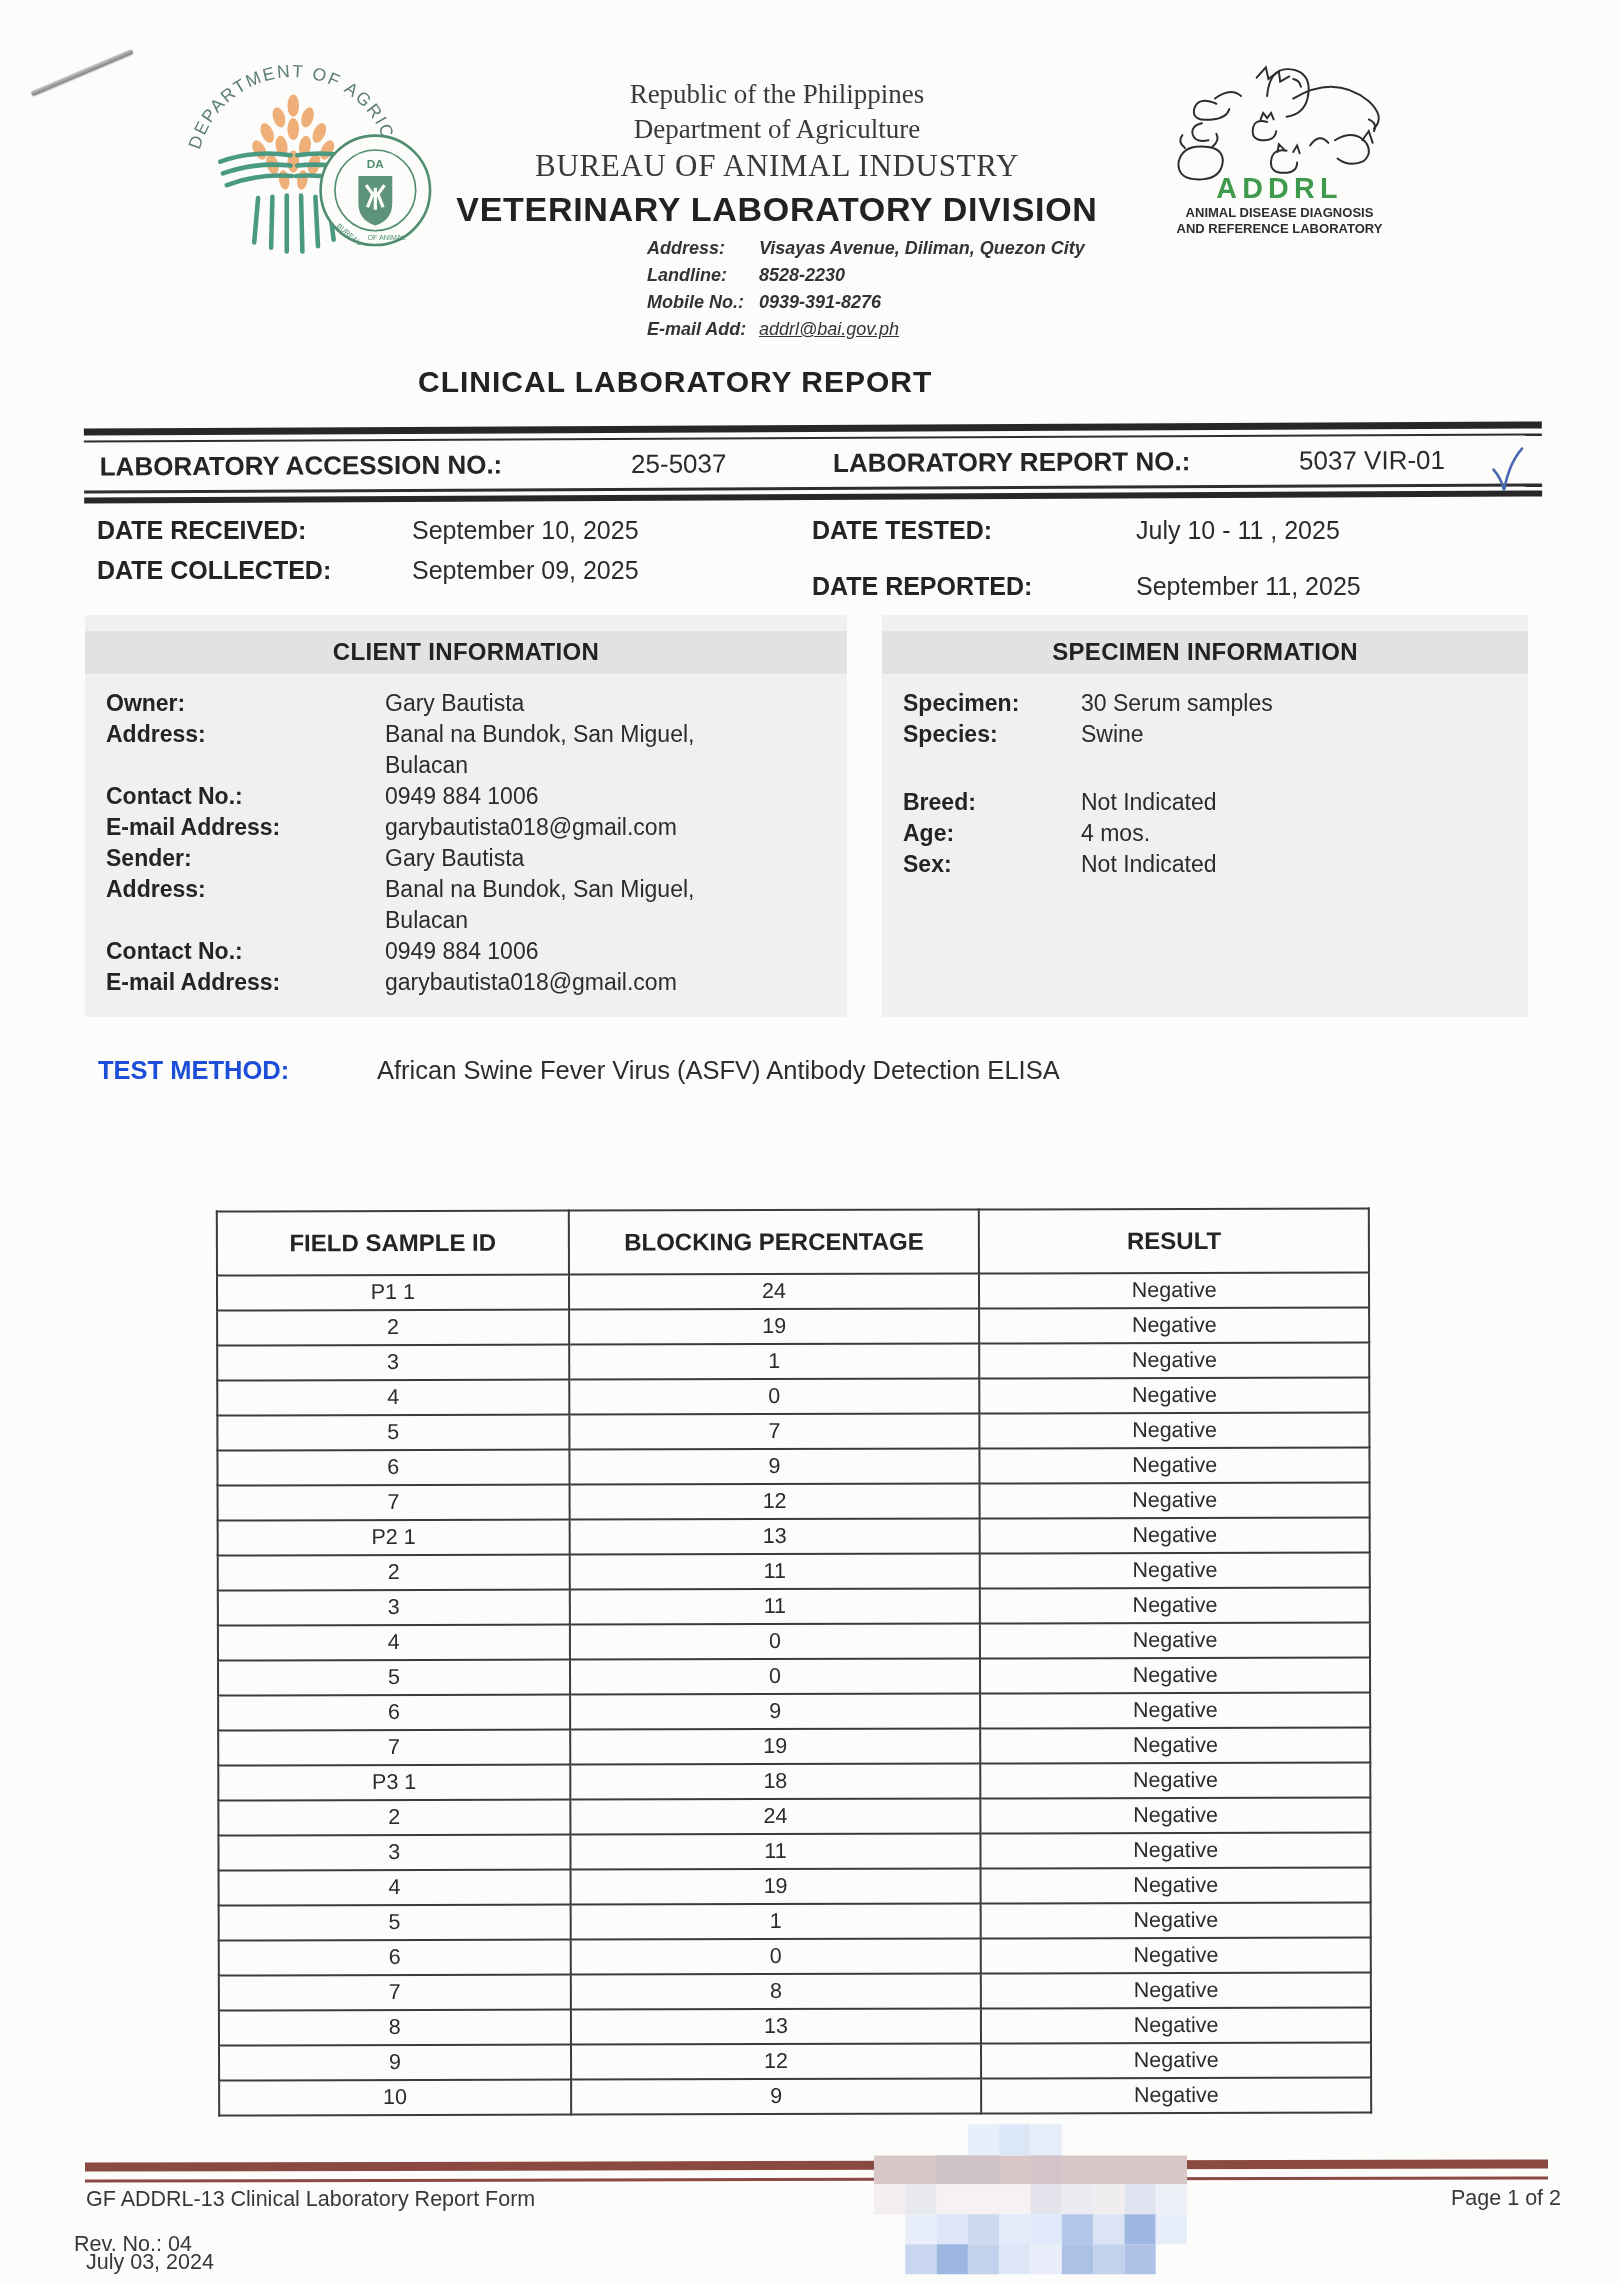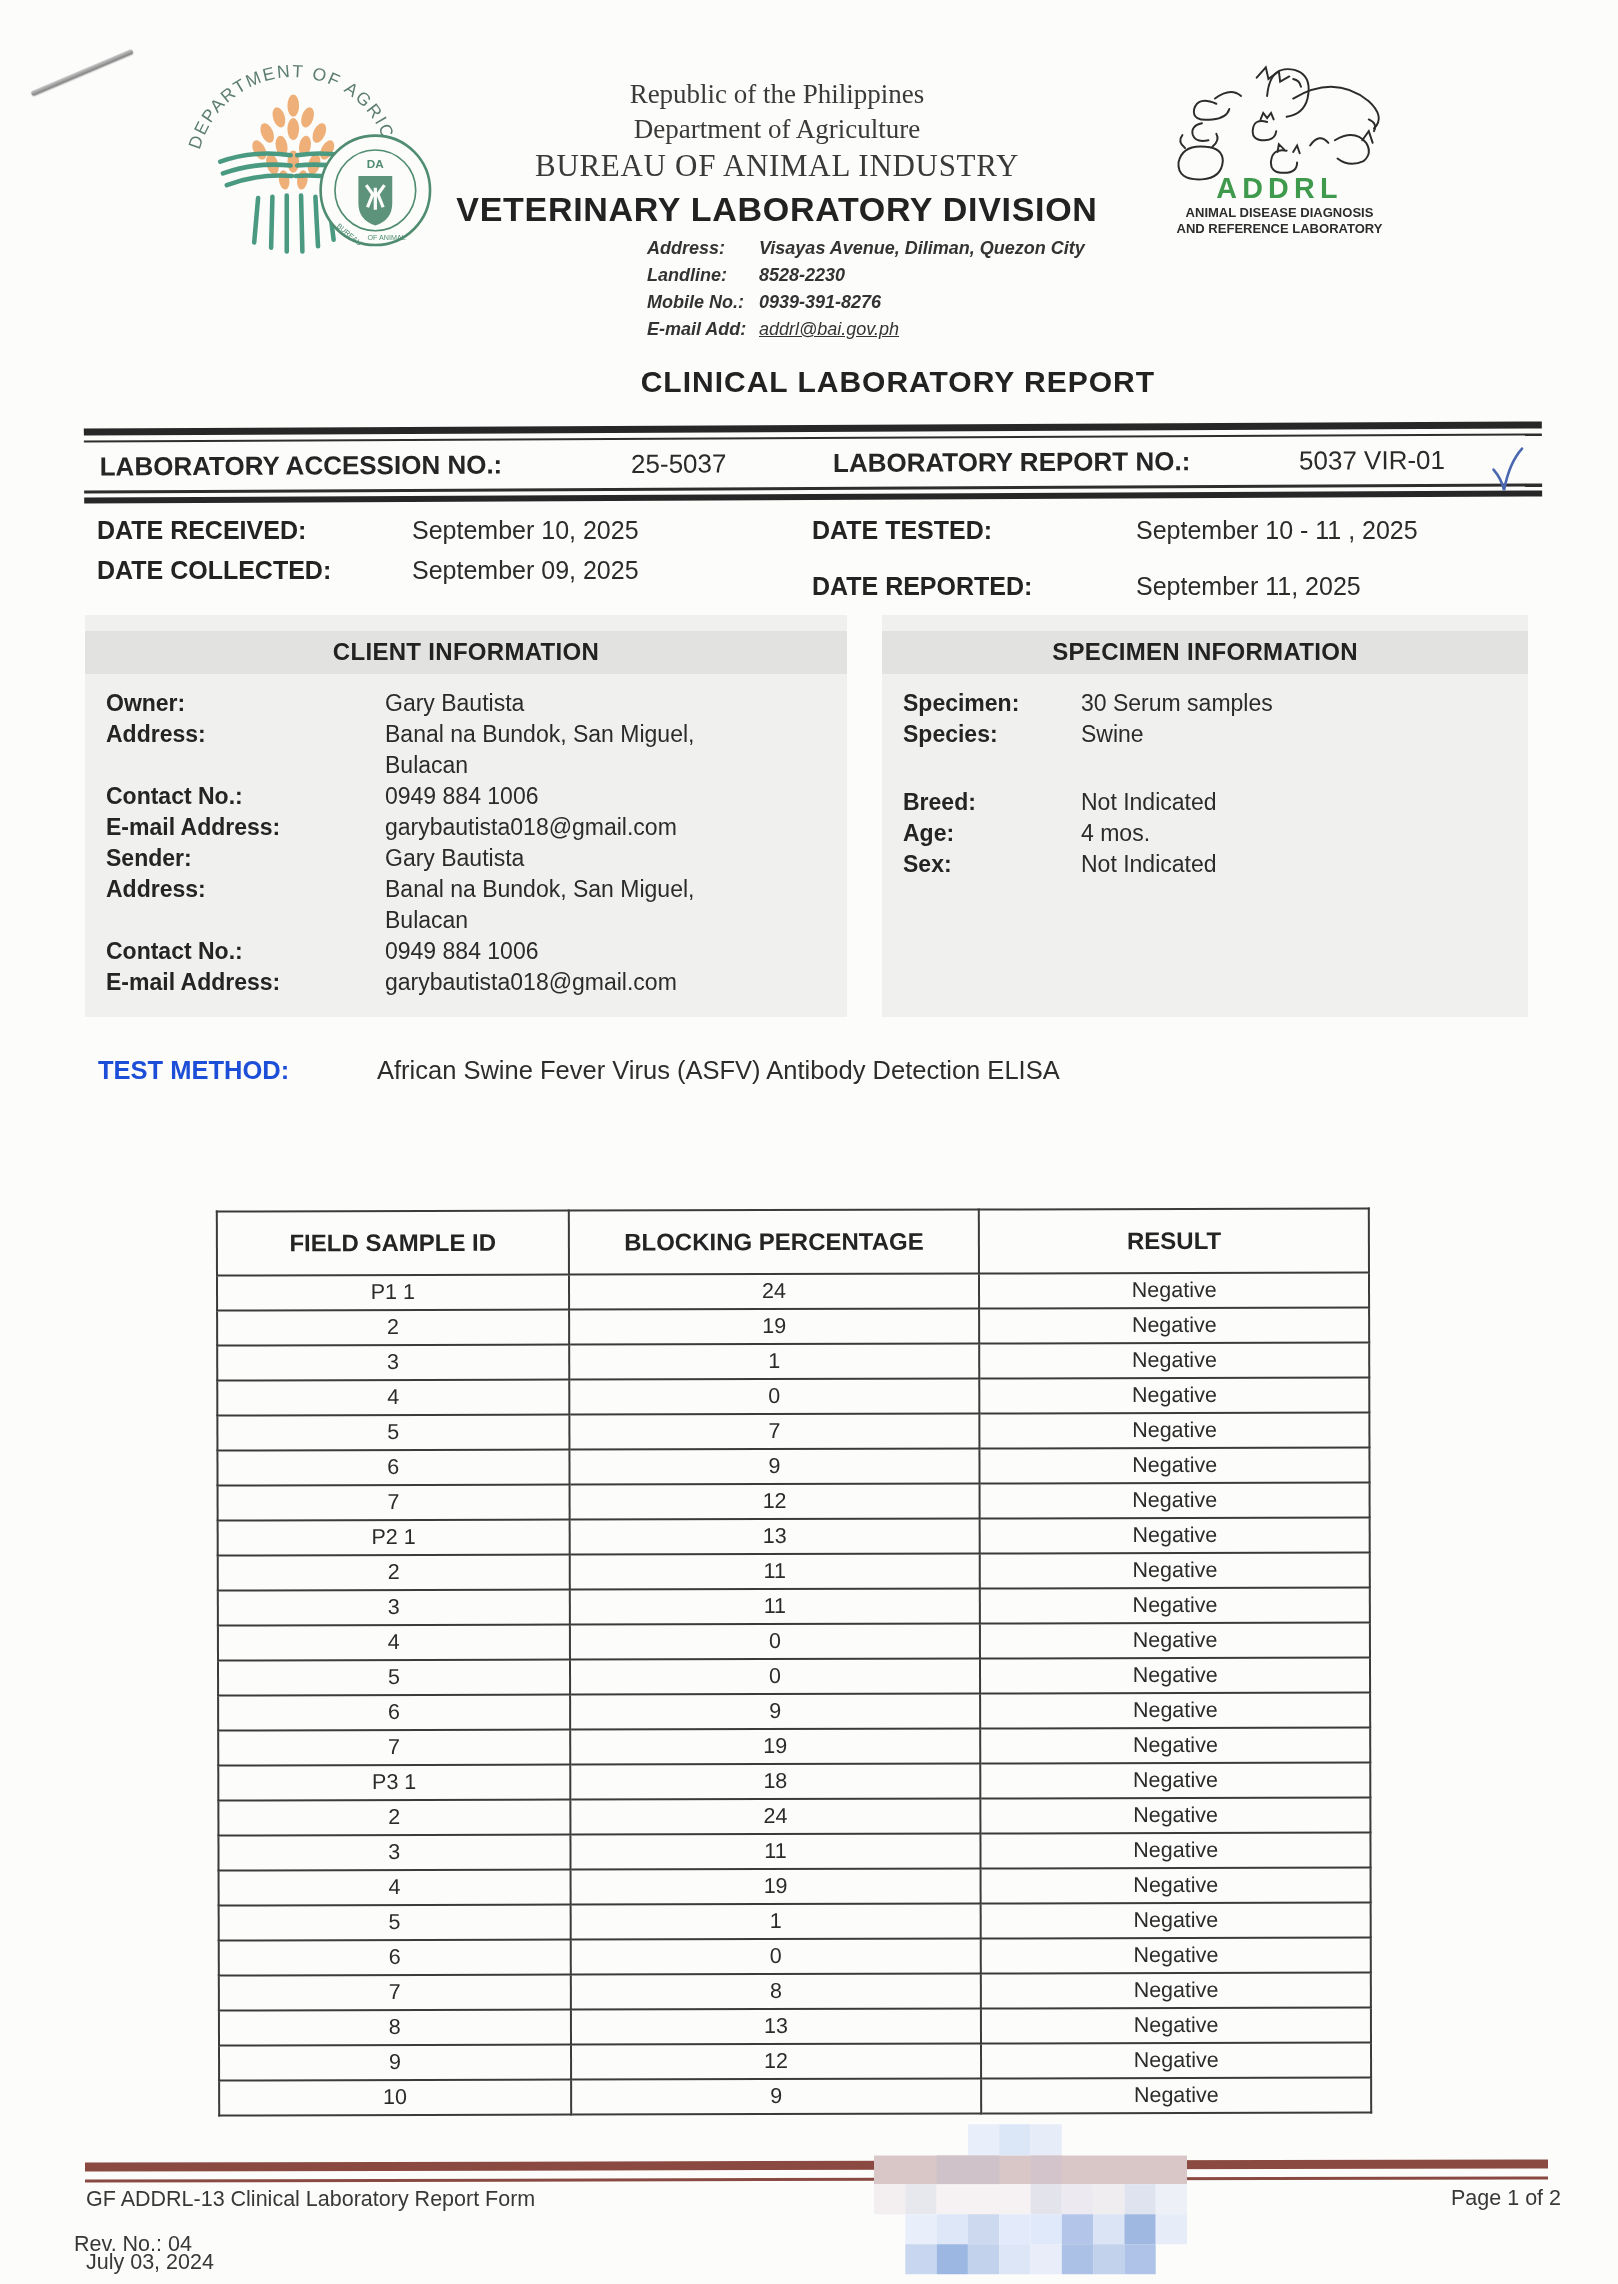--- a/index.html
+++ b/index.html
@@ -20,21 +20,21 @@
   .org-line-division{font-size:34px;font-weight:bold;letter-spacing:0.7px;color:#222;margin-top:2.6px;}
   
   .addrl{position:absolute;left:1139px;top:36px;width:281px;text-align:center;}
   
   .contact{position:absolute;left:647px;top:239px;font-size:18px;font-style:italic;font-weight:bold;color:#333;}
   .contact-row{display:flex;margin-bottom:7.2px;line-height:1.1;}
   .contact-label{width:112px;}
   .contact-value{white-space:nowrap;}
   .contact-value.underline{text-decoration:underline;font-weight:normal;}
   
-  .report-title{position:absolute;left:418px;top:365px;width:737px;text-align:right;
+  .report-title{position:absolute;left:418px;top:365px;width:737px;text-align:left;
     font-size:30px;font-weight:bold;letter-spacing:1px;color:#222;}
   
   .accession{position:absolute;left:84px;top:425px;width:1458px;transform:rotate(-0.28deg);}
   .acc-rule-thick{height:7.2px;background:#272727;}
   .acc-rule-thin{height:2.6px;background:#2e2e2e;margin-top:4.6px;}
   .acc-content{position:relative;height:48px;}
   .acc-content span{position:absolute;top:9px;white-space:nowrap;}
   .acc-label{font-weight:bold;font-size:26px;color:#252525;}
   .acc-value{font-size:26px;color:#2b2b2b;}
   .acc-check{position:absolute;top:1.3px;left:1403px;}
@@ -224,21 +224,21 @@
     <div class="date-row" style="left:0;top:0">
       <span class="date-label" style="width:315px">DATE RECEIVED:</span>
       <span class="date-value">September 10, 2025</span>
     </div>
     <div class="date-row" style="left:0;top:40px">
       <span class="date-label" style="width:315px">DATE COLLECTED:</span>
       <span class="date-value">September 09, 2025</span>
     </div>
     <div class="date-row" style="left:715px;top:0">
       <span class="date-label" style="width:324px">DATE TESTED:</span>
-      <span class="date-value">September 10 - 11 , 2025</span>
+      <span class="date-value">July 10 - 11 , 2025</span>
     </div>
     <div class="date-row" style="left:715px;top:56px">
       <span class="date-label" style="width:324px">DATE REPORTED:</span>
       <span class="date-value">September 11, 2025</span>
     </div>
   </div>
 
   <div class="info-box client-box">
     <div class="box-heading">CLIENT INFORMATION</div>
     <div class="box-body" id="client-rows">

